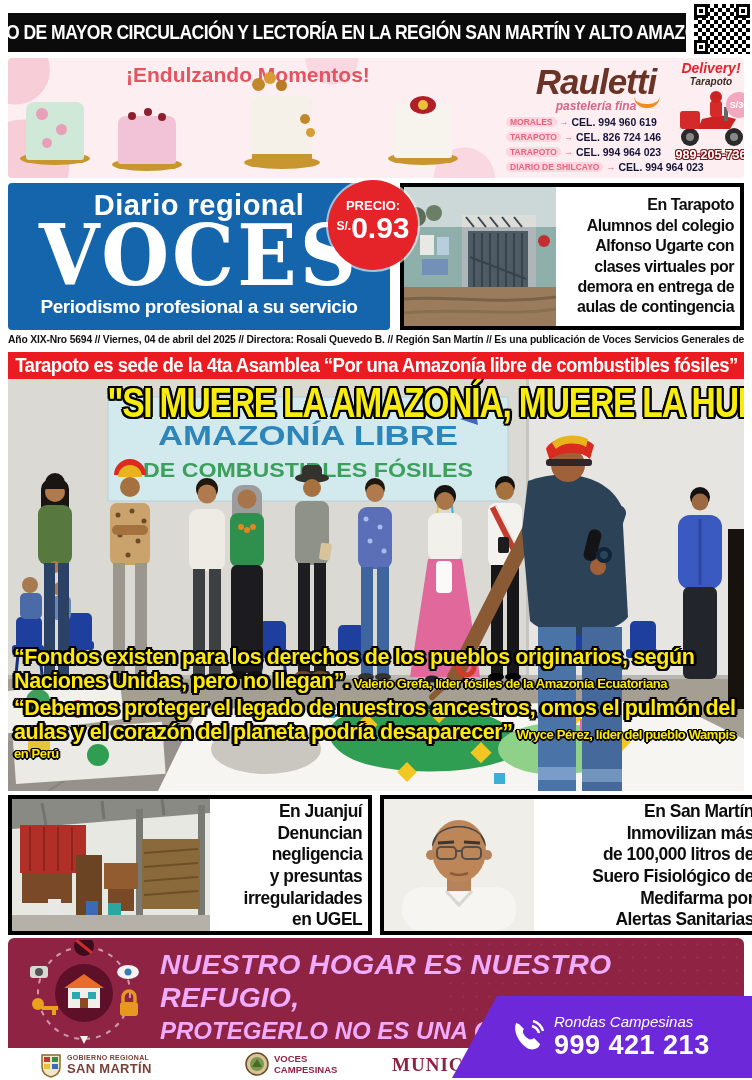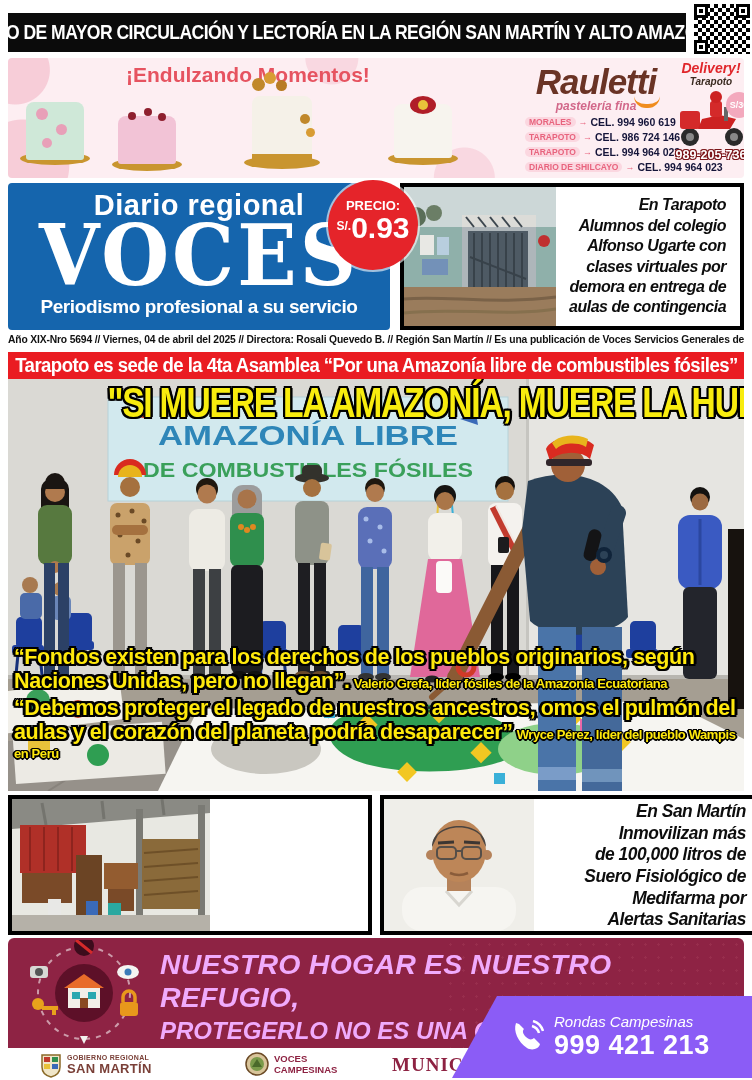--- a/index.html
+++ b/index.html
@@ -37,21 +37,21 @@
   .cake .plate { position:absolute; bottom:3px; left:8px; width:70px; height:13px;
     background:#c9952f; border-radius:50%; }
   .cake .body { position:absolute; bottom:10px; left:14px; width:58px; height:48px;
     border-radius:8px 8px 3px 3px; }
   .cake .dot { position:absolute; border-radius:50%; }
   .rau-brand { left:498px; top:4px; width:180px; text-align:center; }
   .rau-brand .name { font-size:35px; font-weight:800; font-style:italic; color:#6a3325; letter-spacing:-1px; }
   .rau-brand .smile { position:absolute; left:128px; top:34px; width:26px; height:12px;
     border:4px solid #f08c1e; border-top:none; border-left:none; border-right:none; border-radius:0 0 14px 14px; }
   .rau-brand .sub { font-size:12px; font-style:italic; font-weight:700; color:#d2688a; margin-top:-3px; }
-  .contacts { left:517px; top:56px; width:200px; font-size:10px; }
+  .contacts { left:498px; top:56px; width:200px; font-size:10px; }
   .contact-row { display:flex; align-items:center; height:15px; white-space:nowrap; }
   .contact-row .place { background:#fbd7e0; color:#e8647e; font-weight:700; font-size:8.5px;
     padding:0 4px; border-radius:6px; margin-right:3px; }
   .contact-row .arr { color:#e8647e; font-size:9px; margin-right:3px; }
   .contact-row .phone { color:#15153a; font-weight:800; font-size:10.5px; }
   .delivery { left:660px; top:2px; width:86px; height:116px; text-align:center; }
   .delivery .d1 { font-size:14px; font-weight:800; font-style:italic; color:#e0262b; }
   .delivery .d2 { font-size:10px; font-weight:700; font-style:italic; color:#3a2a20; }
   .delivery .badge { position:absolute; right:2px; top:32px; width:26px; height:26px; border-radius:50%;
     background:#f3a9bd; color:#fff; font-weight:800; font-size:9px; display:flex; align-items:center; justify-content:center; }
@@ -68,21 +68,21 @@
   .price { top:180px; left:328px; width:90px; height:90px; border-radius:50%; background:#e5242a; z-index:6;
     color:#fff; text-align:center; box-shadow:0 0 0 2px rgba(255,255,255,.6); }
   .price .pl { font-size:13px; font-weight:800; margin-top:18px; }
   .price .row { display:flex; align-items:flex-start; justify-content:center; }
   .price .cur { font-size:12px; font-weight:700; margin-top:6px; }
   .price .val { font-size:30px; font-weight:800; line-height:1; }
 
   
   .nbox { border:4px solid #000; background:#fff; display:flex; overflow:hidden; }
   .nbox .photo { flex:none; }
-  .nbox .txt { flex:1; display:flex; align-items:center; justify-content:flex-end; padding:4px 14px 4px 2px;font-style:italic; }
+  .nbox .txt { flex:1; display:flex; align-items:center; justify-content:flex-end; padding:4px 6px 4px 2px; }
   .nbox .txt div { font-weight:800; color:#0d0d0d; text-align:right; white-space:pre-line;
     letter-spacing:-0.5px; transform:scaleX(0.94); transform-origin:right center; }
   .box-tarapoto { top:183px; left:400px; width:344px; height:147px; }
   .box-tarapoto .txt div { font-size:17px; line-height:1.2; }
   .box-juanjui { top:795px; left:8px; width:364px; height:140px; }
   .box-juanjui .txt div { font-size:18.5px; line-height:1.17; }
   .box-sanmartin { top:795px; left:380px; width:384px; height:140px;justify-content:center; }
   .box-sanmartin .txt div { font-size:18.5px; line-height:1.17; }
 
   
@@ -107,21 +107,21 @@
   .q-big { font-size:21.5px; font-weight:800; color:#ffe90c; }
   .q-sm { font-size:13px; font-weight:800; color:#ffe90c; }
 
   
   .banner { top:938px; left:8px; width:736px; height:110px; background:#8e2344; border-radius:6px 6px 0 0; overflow:visible; }
   .banner .dots { position:absolute; right:0; top:0; width:300px; height:110px; opacity:.45;
     background:radial-gradient(#a43b58 1.3px, rgba(0,0,0,0) 1.4px); background-size:13px 13px; }
   .banner-text { position:absolute; left:152px; top:10px; width:560px; color:#f0abfc; font-style:italic; }
   .banner-text .l1 { font-size:28.5px; font-weight:800; letter-spacing:0.2px; }
   .banner-text .l2 { font-size:24px; font-weight:700; white-space:pre-line; line-height:1.25; margin-top:2px; }
-  .gray-panel { top:996px; left:452px; width:300px; height:82px; background:#8b5cf6; z-index:7;
+  .gray-panel { top:996px; left:452px; width:300px; height:82px; background:#6d28d9; z-index:7;
     clip-path:polygon(15% 0, 100% 0, 100% 100%, 0 100%); display:flex; align-items:center; }
   .gray-panel .pi { margin-left:58px; }
   .gray-panel .ptxt { margin-left:10px; color:#fff; }
   .gray-panel .plabel { font-size:15px; font-style:italic; }
   .gray-panel .pnum { font-size:27px; font-weight:800; letter-spacing:0.5px; }
 
   
   .footer { top:1048px; left:0; width:752px; height:32px; background:#fff; }
   .f-logo { position:absolute; display:flex; align-items:center; gap:5px; }
   .f-gob { left:40px; top:1052px; }
@@ -189,21 +189,21 @@
 
     <div class="abs contacts">
       <div class="contact-row">
         <span class="place">MORALES</span>
         <span class="arr">→</span>
         <span class="phone">CEL. 994 960 619</span>
       </div>
       <div class="contact-row">
         <span class="place">TARAPOTO</span>
         <span class="arr">→</span>
-        <span class="phone">CEL. 986 724 146</span>
+        <span class="phone">CEL. 826 724 146</span>
       </div>
       <div class="contact-row">
         <span class="place">TARAPOTO</span>
         <span class="arr">→</span>
         <span class="phone">CEL. 994 964 023</span>
       </div>
       <div class="contact-row">
         <span class="place">DIARIO DE SHILCAYO</span>
         <span class="arr">→</span>
         <span class="phone">CEL. 994 964 023</span>
@@ -524,20 +524,28 @@
           <line x1="132" y1="54" x2="186" y2="50"></line>
           <line x1="132" y1="68" x2="186" y2="64"></line>
           <line x1="132" y1="82" x2="186" y2="78"></line>
           <line x1="132" y1="96" x2="186" y2="92"></line>
         </g>
       <rect x="36" y="100" width="13" height="24" fill="#e8e8e6"></rect>
       <rect x="74" y="102" width="12" height="22" fill="#3a6ab8"></rect>
       <rect x="96" y="104" width="13" height="24" fill="#2aa8a0"></rect>
       <rect y="116" width="198" height="16" fill="#b5b1a8"></rect>
     </svg>
+    <div class="txt">
+        <div>En Juanjuí
+Denuncian
+negligencia
+y presuntas
+irregularidades
+en UGEL</div>
+      </div>
   </div>
 
   <div class="abs nbox box-sanmartin">
     <svg class="photo" width="150" height="132" viewBox="0 0 150 132">
       <rect width="150" height="132" fill="#efeee9"></rect>
       <rect x="18" y="88" width="114" height="44" rx="20" fill="#f6f5f1"></rect>
       <path d="M62 92 L75 106 L88 92" fill="none" stroke="#d8d6d0" stroke-width="3"></path>
       <rect x="63" y="72" width="24" height="20" fill="#b5825a"></rect>
       <ellipse cx="75" cy="52" rx="27" ry="31" fill="#bd8658"></ellipse>
       <path d="M48 48 C48 20 102 20 102 48 L96 36 C86 26 64 26 54 36 Z" fill="#4a4440"></path>

